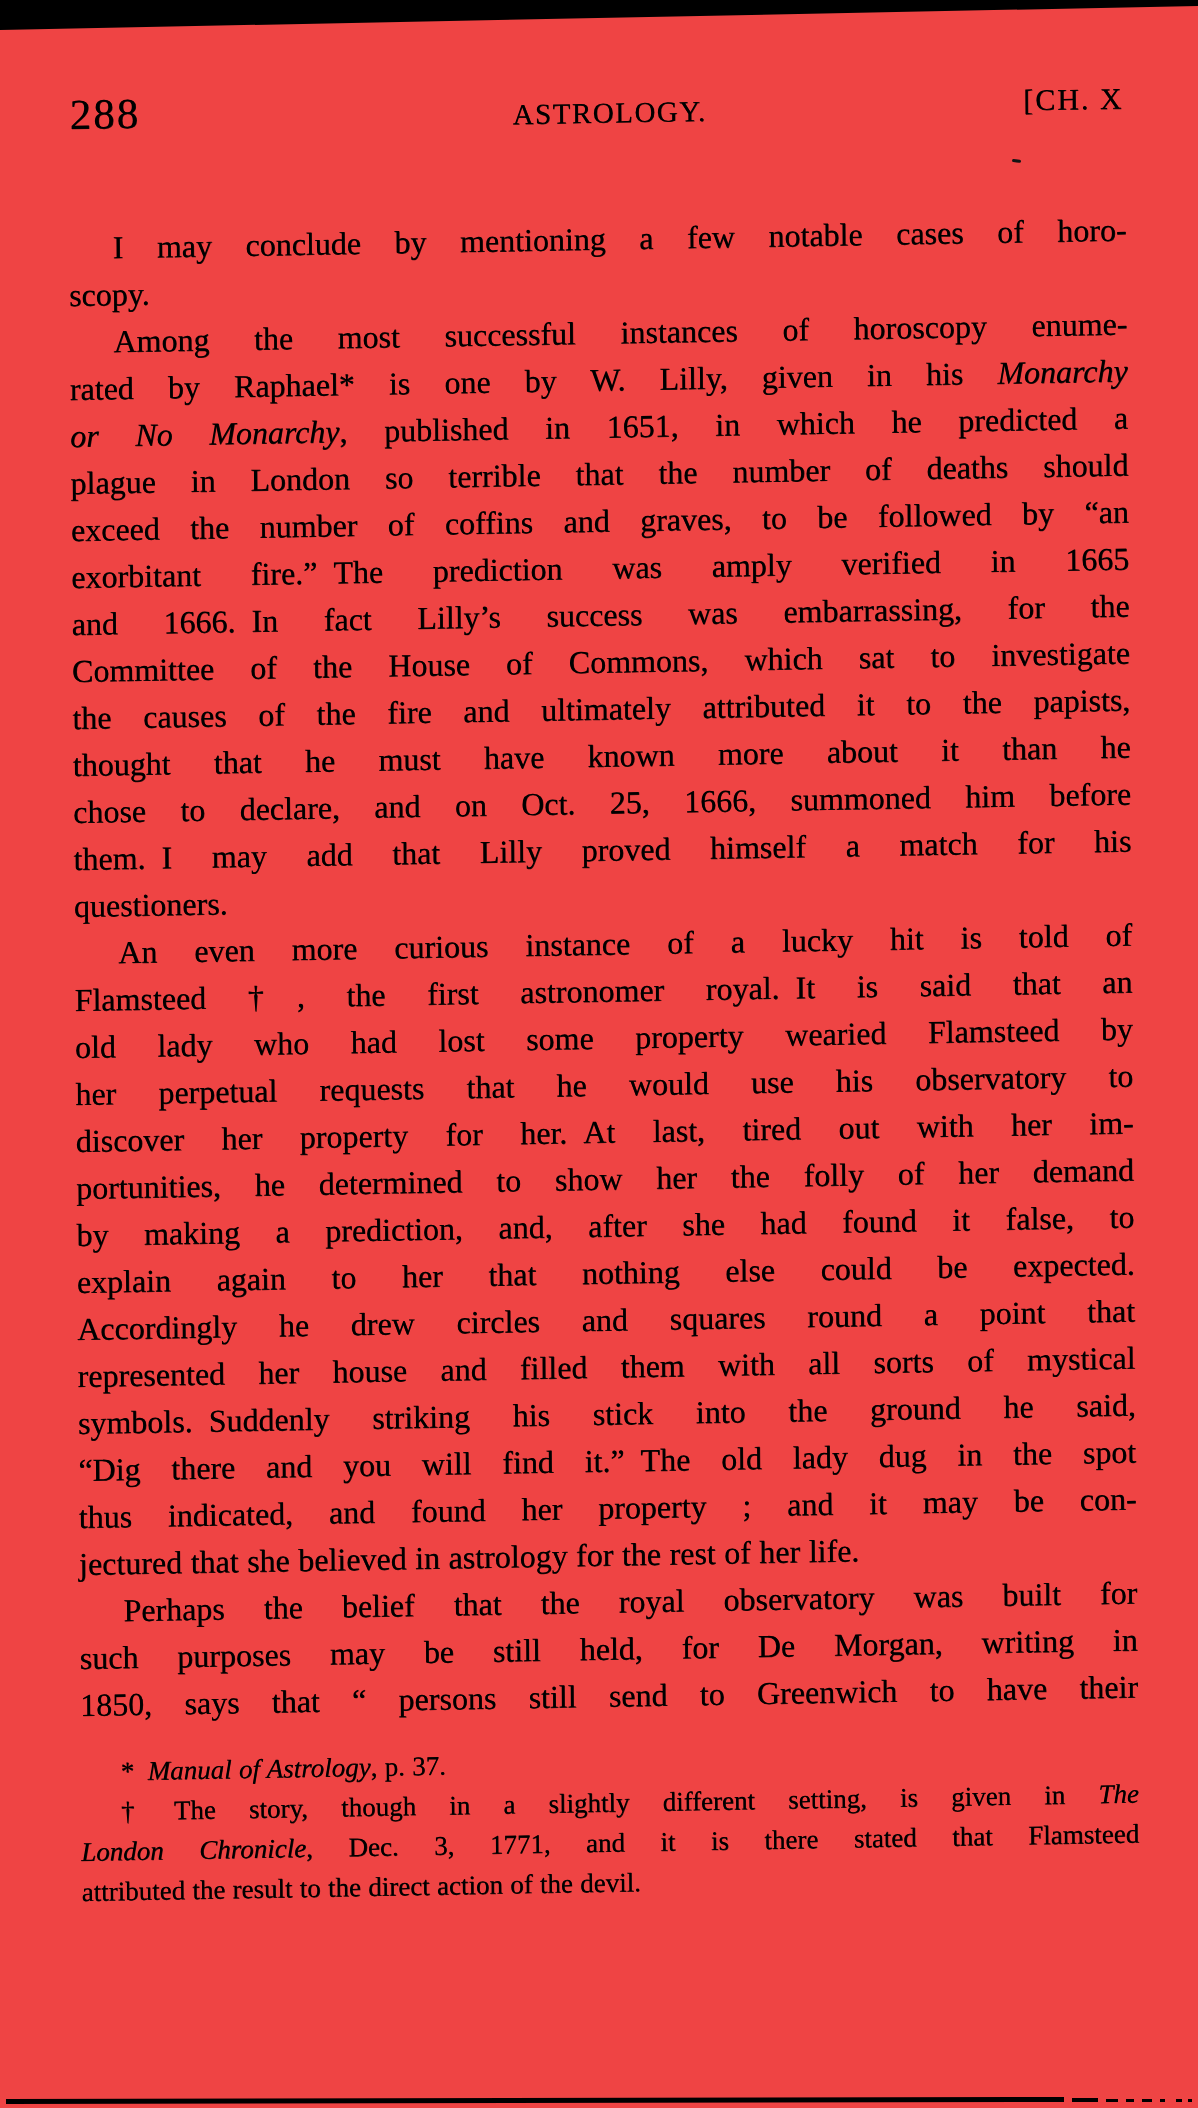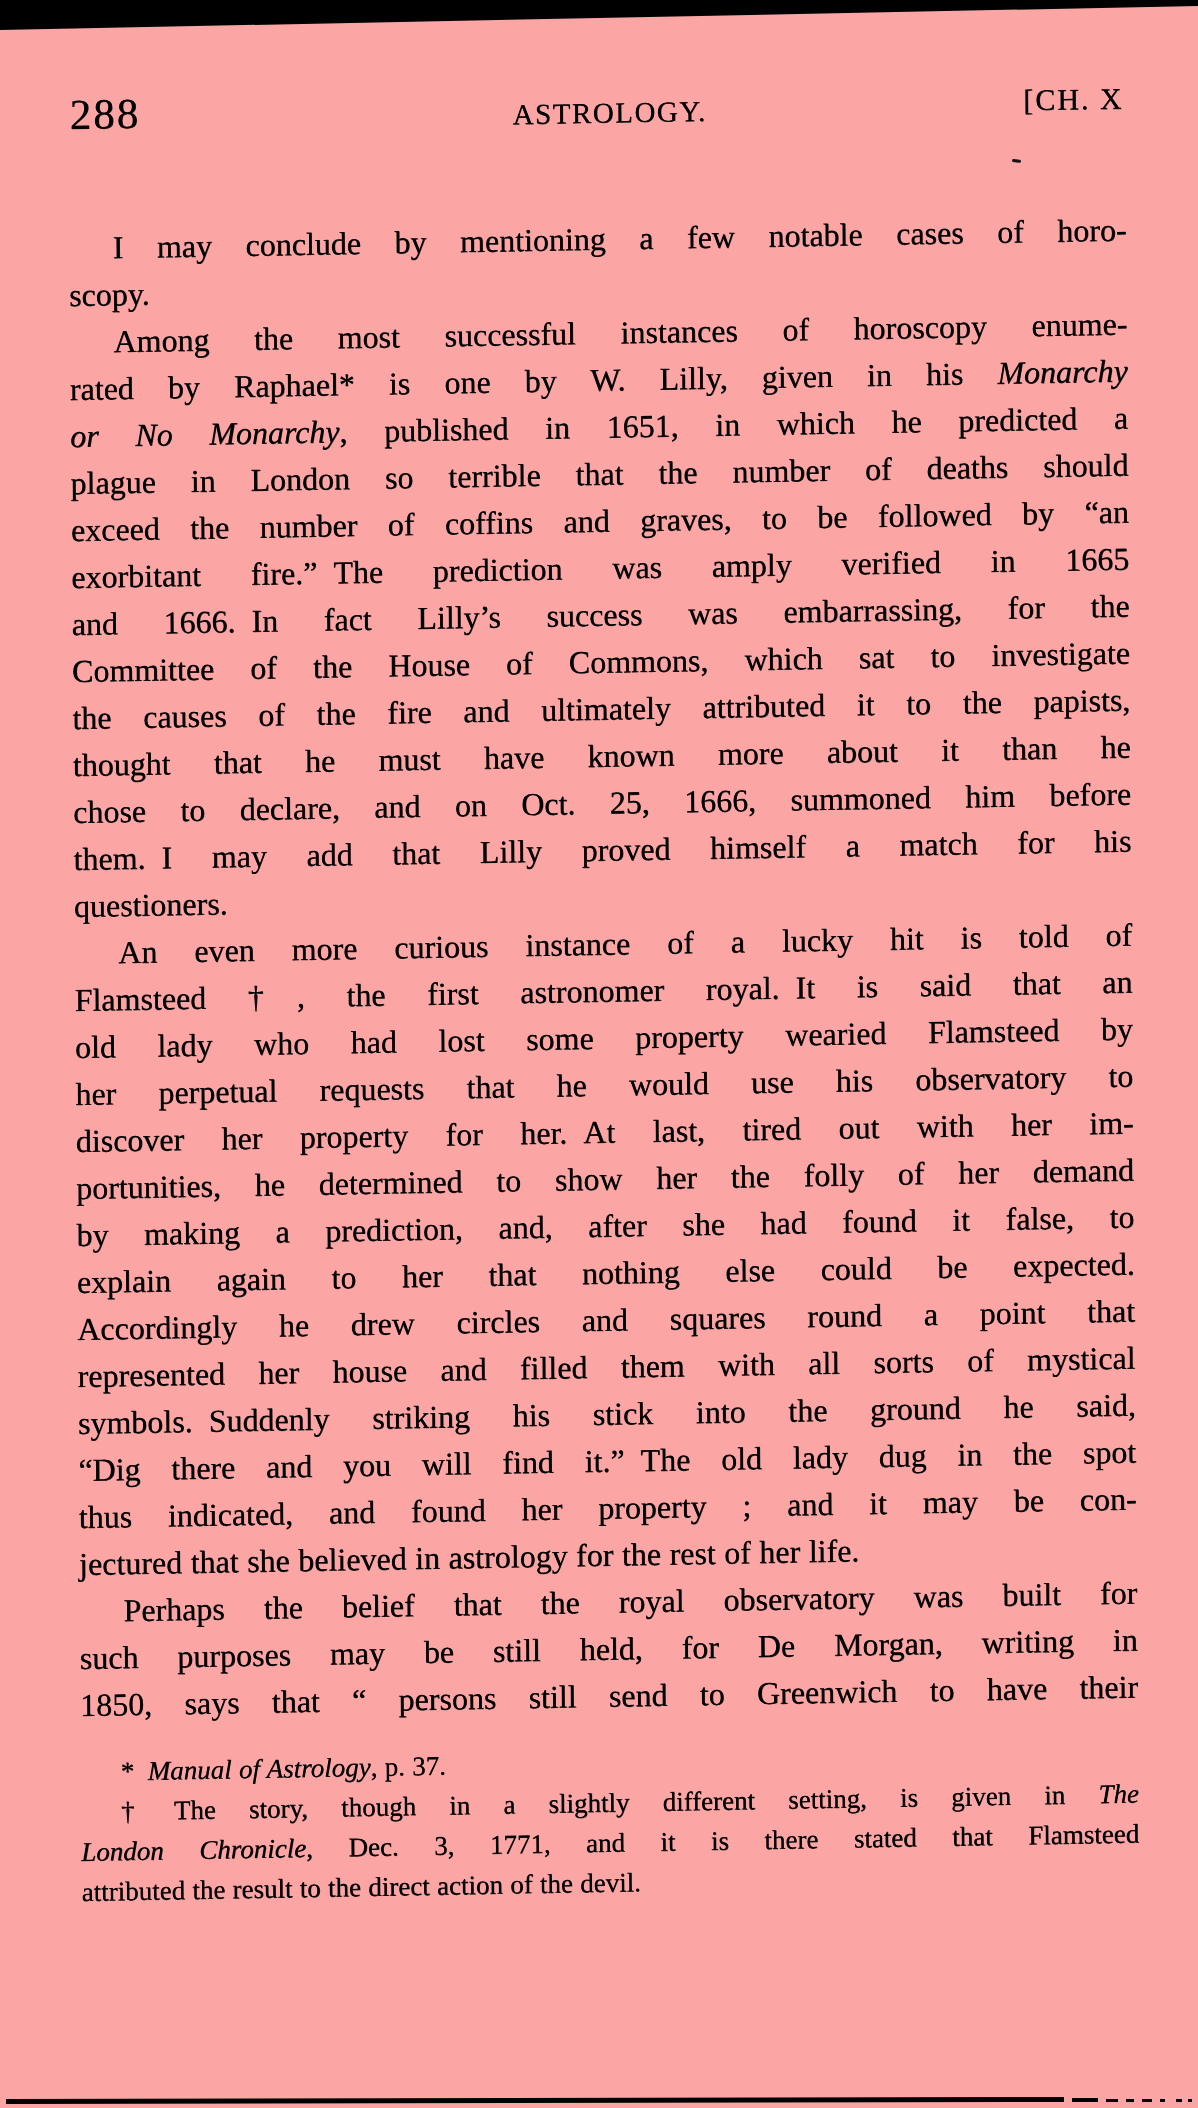--- a/index.html
+++ b/index.html
@@ -1,18 +1,18 @@
 <!DOCTYPE html>
 <html><head>
 <meta charset="utf-8">
 <style>
   html,body { margin:0; padding:0; background:#e8e8e8; }
   .page {
     position:relative; width:1198px; height:2108px;
-    background:#fca5a5; overflow:hidden;
+    background:#ef4444; overflow:hidden;
     font-family:"Liberation Serif","DejaVu Serif",serif;
     color:#000;
   }
   
   .top-band {
     position:absolute; left:0; top:0; width:1198px; height:34px;
     background:#000;
     clip-path:polygon(0 0, 1198px 0, 1198px 6px, 0 30px);
   }
   

